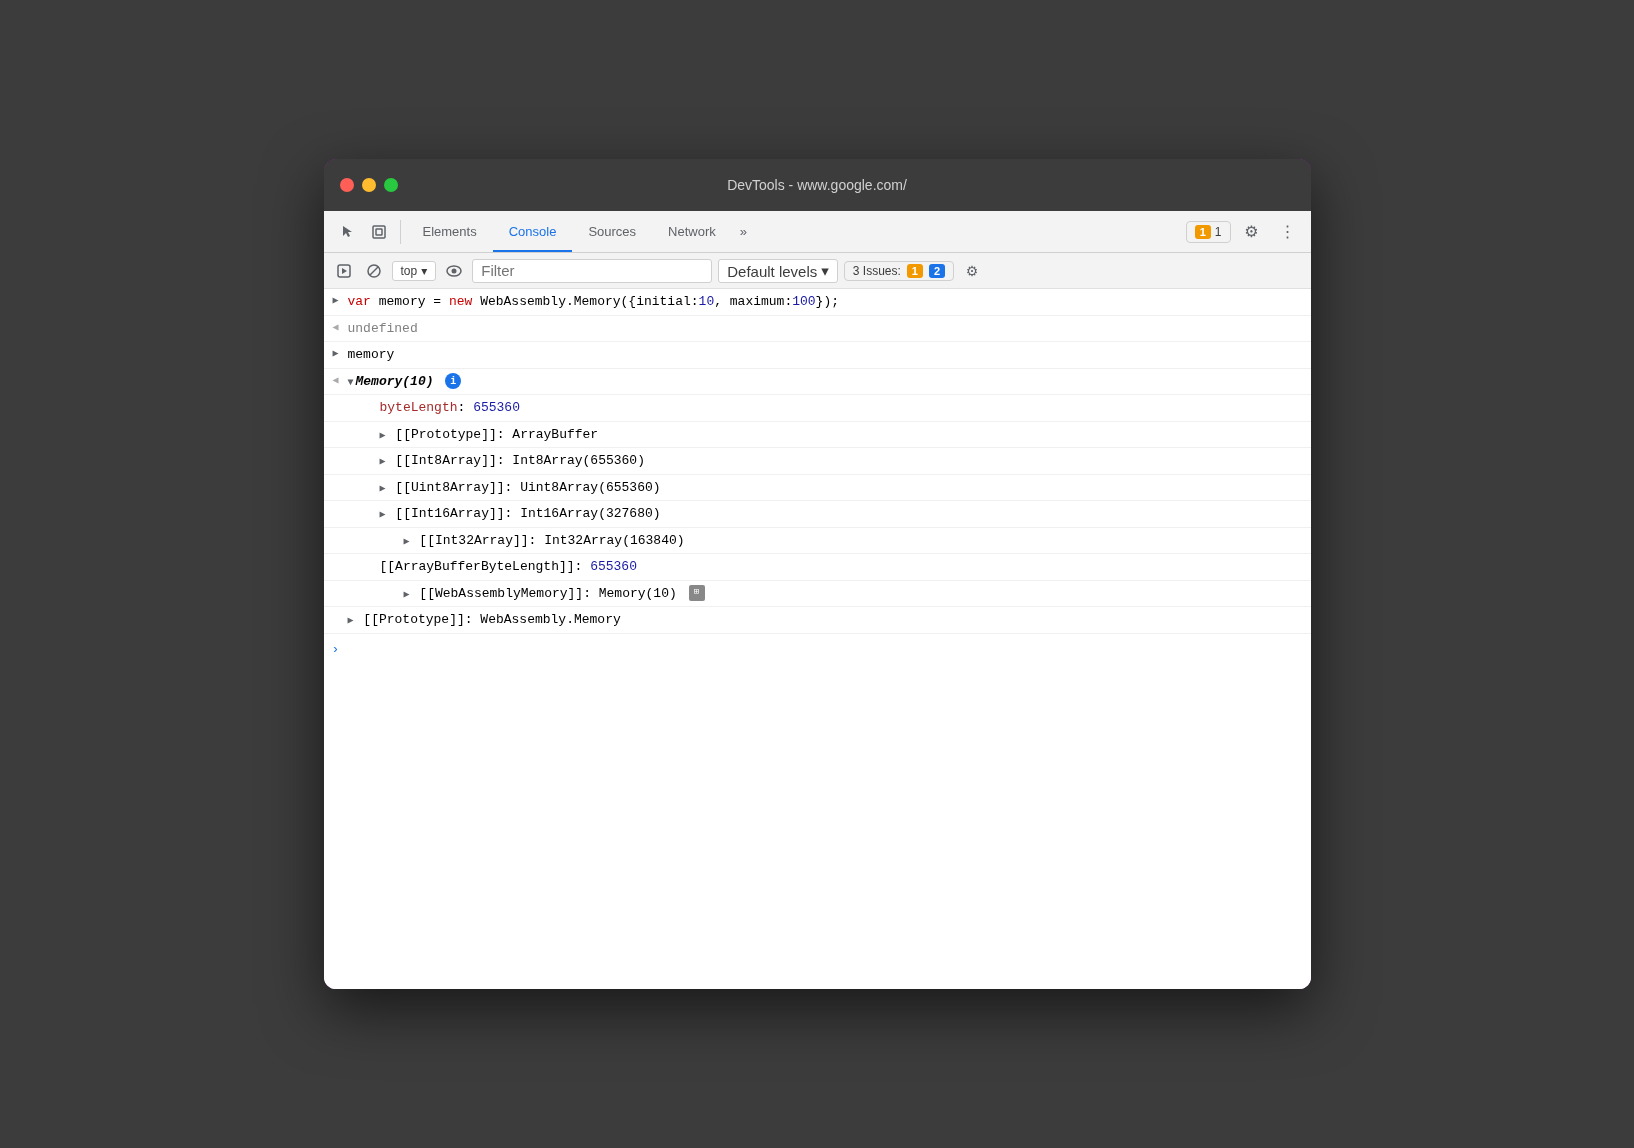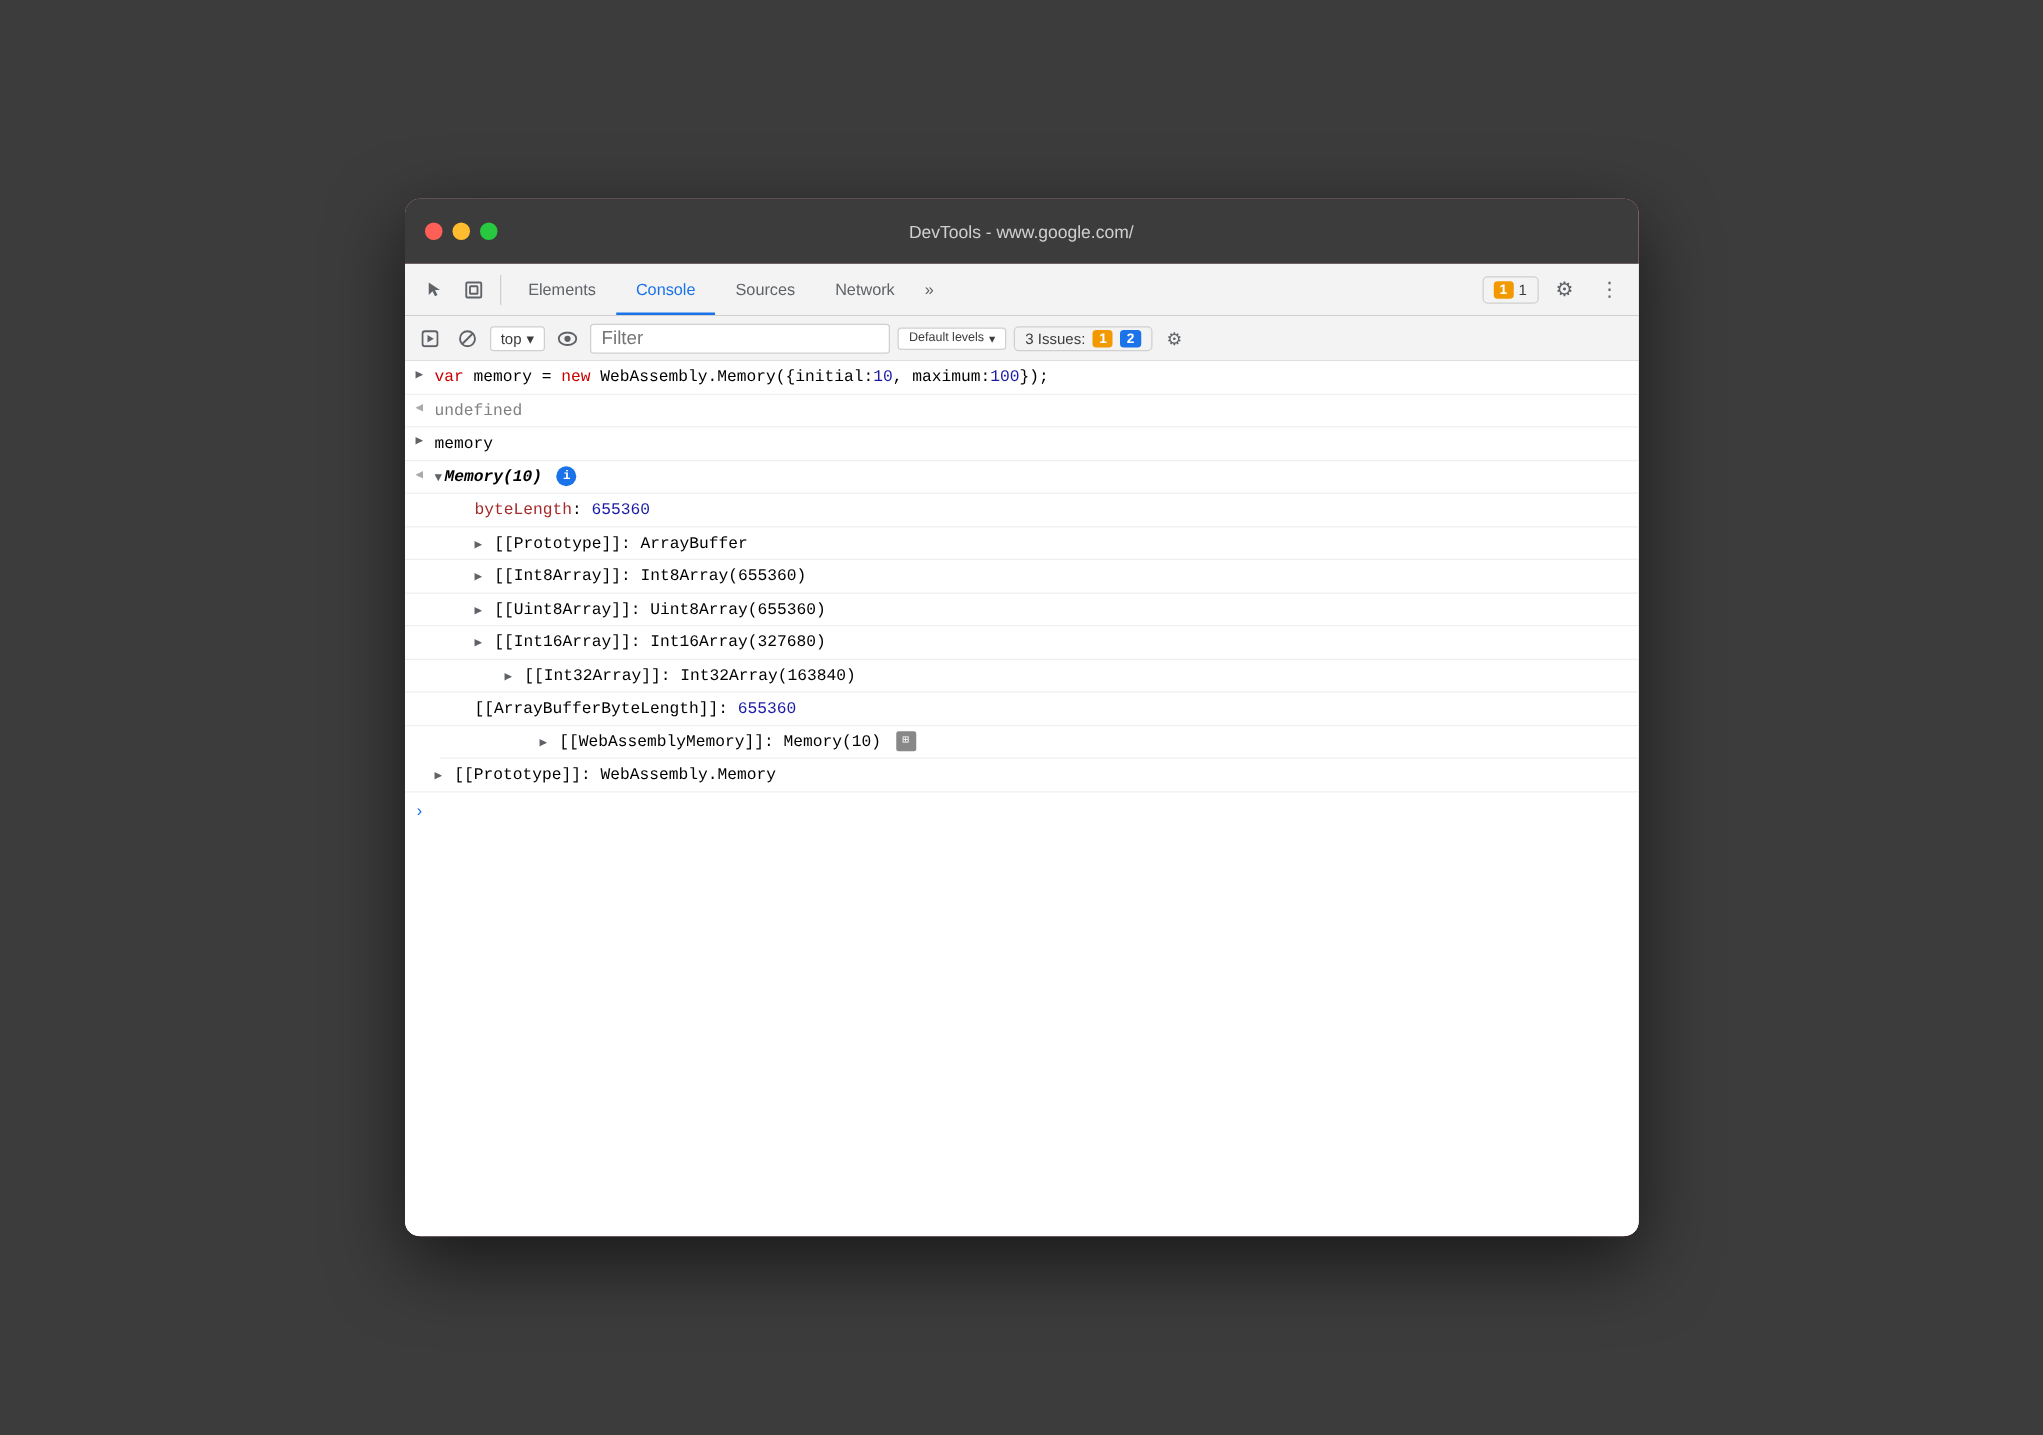--- a/index.html
+++ b/index.html
@@ -9,21 +9,21 @@
       justify-content: center;
       align-items: center;
       min-height: 100vh;
       font-family: -apple-system, BlinkMacSystemFont, 'Helvetica Neue', sans-serif;
     }
     .window {
       width: 987px;
       border-radius: 12px;
       overflow: hidden;
       box-shadow: 0 20px 60px rgba(0,0,0,0.6);
-      background: #fca5a5;
+      background: #a21caf;
     }
     .title-bar {
       background: #3c3c3c;
       height: 52px;
       display: flex;
       align-items: center;
       padding: 0 16px;
       position: relative;
     }
     .traffic-lights {
@@ -190,26 +190,26 @@
       height: 24px;
       border: 1px solid #d0d0d0;
       border-radius: 3px;
       padding: 0 8px;
       font-size: 15px;
       background: white;
       color: #3c3c3c;
     }
     .level-selector {
       display: flex;
-      align-items: flex-start;
+      align-items: flex-end;
       background: white;
       border: 1px solid #d0d0d0;
       border-radius: 3px;
       padding: 2px 8px;
-      font-size: 10px;
+      font-size: 15px;
       cursor: pointer;
       gap: 4px;
       color: #3c3c3c;
     }
     .issues-count {
       display: flex;
       align-items: center;
       background: #f3f3f3;
       border: 1px solid #d0d0d0;
       border-radius: 4px;
@@ -468,21 +468,21 @@
         </div>
       </div>
 
       <div class="console-line" style="padding-left:56px;">
         <div class="line-content">
           [[ArrayBufferByteLength]]: <span class="kw-value-blue">655360</span>
         </div>
       </div>
 
 
-      <div class="console-line" style="padding-left:80px;margin-left:28px;">
+      <div class="console-line" style="padding-left:80px;">
         <div class="line-content">
           <span class="expand-arrow">▶</span> [[WebAssemblyMemory]]: Memory(10)
           <span class="db-icon">⊞</span>
         </div>
       </div>
 
       <div class="console-line" style="padding-left:24px;">
         <div class="line-content">
           <span class="expand-arrow">▶</span> [[Prototype]]: WebAssembly.Memory
         </div>

